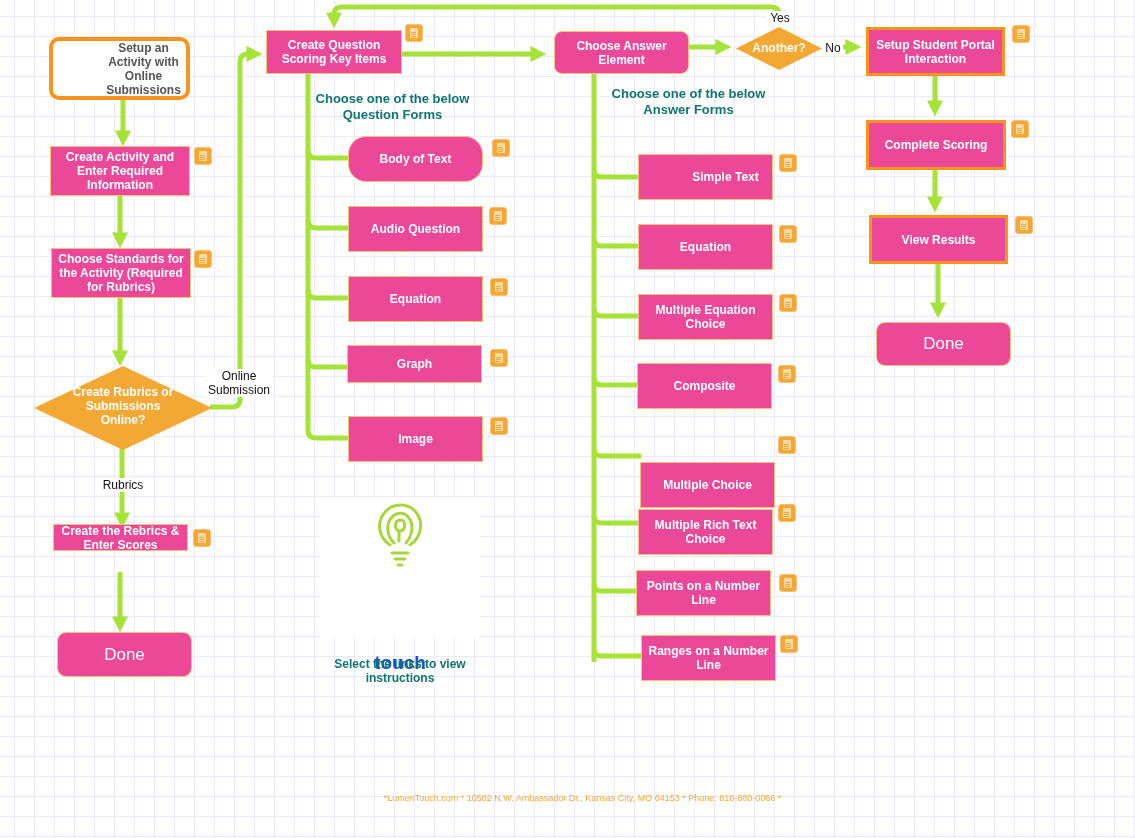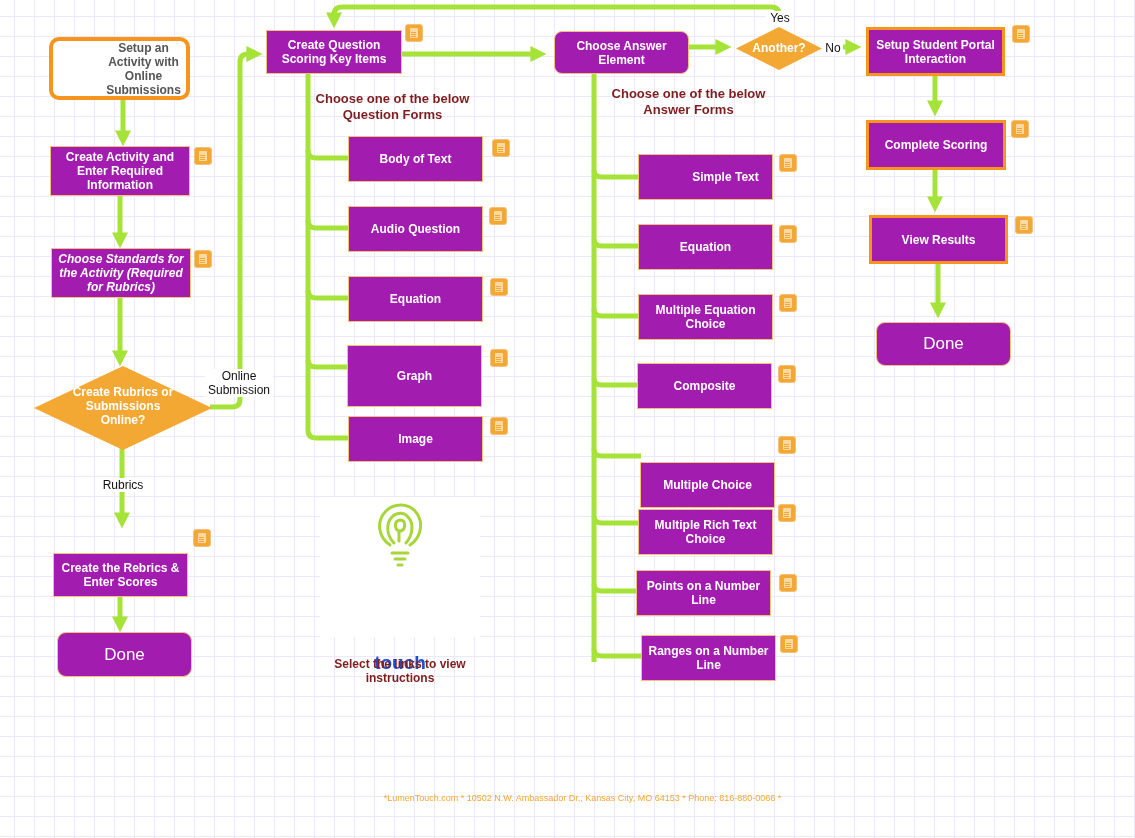--- a/index.html
+++ b/index.html
@@ -8,21 +8,21 @@
     background-color:#ffffff;
     background-image:
       linear-gradient(#ebe9fb 1px, transparent 1px),
       linear-gradient(90deg, #ebe9fb 1px, transparent 1px);
     background-size:20px 20px;
     background-position:-6px -4px;
     font-family:"Liberation Sans", sans-serif;
   }
   svg.links { position:absolute; left:0; top:0; width:1135px; height:838px; }
   .node {
-    position:absolute; background:#a21caf; color:#fff; font-weight:bold;
+    position:absolute; background:#ec4899; color:#fff; font-weight:bold;
     font-size:12px; line-height:14px; text-align:center;
     display:flex; align-items:center; justify-content:center;
     box-sizing:border-box; border:1px solid #f7c07a; cursor:pointer;
   }
   .node.rounded { border-radius:8px; }
   .node.thick { border:3px solid #f7941d; }
   .node.start { background:#fff; color:#555; border:4px solid #f7941d; border-radius:10px; }
   .node.done { font-weight:normal; font-size:17px; border-radius:9px; }
   .doc {
     position:absolute; width:18px; height:18px; background:#f3a833;
@@ -34,21 +34,21 @@
   }
   .doc::after {
     content:""; position:absolute; left:5px; top:7px; width:5px; height:1px;
     background:#f3a833; box-shadow:0 2px 0 #f3a833, 0 4px 0 #f3a833;
   }
   .label {
     position:absolute; font-size:12px; color:#111; text-align:center; line-height:14px;
     background:#fff;
   }
   .heading {
-    position:absolute; font-size:13px; font-weight:bold; color:#7f1d1d; text-align:center; line-height:16px;
+    position:absolute; font-size:13px; font-weight:bold; color:#0f766e; text-align:center; line-height:16px;
   }
   .footer {
     position:absolute; left:0; width:1165px; top:793px; font-size:9px; color:#f3a833; text-align:center;
   }
   .logo-box { position:absolute; left:320px; top:497px; width:160px; height:140px; background:#fff; }
 </style>
 </head>
 <body>
 
 <svg class="links" viewBox="0 0 1135 838">
@@ -95,47 +95,47 @@
     <path d="M594,584 Q594,591 602,591 L638,591"></path>
     <path d="M594,649 Q594,656 602,656 L643,656"></path>
   </g>
 </svg>
 
 <div class="node start" style="left:49px;top:37px;width:141px;height:63px;padding-left:48px;">Setup an Activity with Online Submissions</div>
 
 <div class="node" style="left:50px;top:146px;width:140px;height:50px;">Create Activity and Enter Required Information</div>
 <div class="doc" style="left:194px;top:147px;"></div>
 
-<div class="node" style="left:51px;top:248px;width:140px;height:50px;font-style:italic;">Choose Standards for the Activity (Required for Rubrics)</div>
+<div class="node" style="left:51px;top:248px;width:140px;height:50px;">Choose Standards for the Activity (Required for Rubrics)</div>
 <div class="doc" style="left:194px;top:250px;"></div>
 
 <svg style="position:absolute;left:34px;top:366px;width:178px;height:84px;" viewBox="0 0 178 84">
   <polygon points="89,0 178,42 89,84 0,42" fill="#f3a833"></polygon>
 </svg>
 <div style="position:absolute;left:64px;top:385px;width:118px;color:#fff;font-weight:bold;font-size:12px;line-height:14px;text-align:center;">Create Rubrics or Submissions Online?</div>
 
 <div class="label" style="left:205px;top:369px;width:68px;">Online Submission</div>
 <div class="label" style="left:100px;top:478px;width:46px;">Rubrics</div>
 
-<div class="node" style="left:53px;top:553px;width:135px;height:44px;">Create the Rebrics &amp; Enter Scores</div>
+<div class="node" style="left:53px;top:524px;width:135px;height:27px;">Create the Rebrics &amp; Enter Scores</div>
 <div class="doc" style="left:193px;top:529px;"></div>
 
 <div class="node done" style="left:57px;top:632px;width:135px;height:45px;">Done</div>
 
 <div class="node" style="left:266px;top:30px;width:136px;height:44px;">Create Question Scoring Key Items</div>
 <div class="doc" style="left:405px;top:24px;"></div>
 <div class="heading" style="left:310px;top:91px;width:165px;">Choose one of the below Question Forms</div>
 
-<div class="node" style="left:348px;top:136px;width:135px;height:46px;">Body of Text</div>
+<div class="node" style="left:348px;top:136px;width:135px;height:46px;border-radius:18px;">Body of Text</div>
 <div class="doc" style="left:492px;top:139px;"></div>
 <div class="node" style="left:348px;top:206px;width:135px;height:46px;">Audio Question</div>
 <div class="doc" style="left:489px;top:207px;"></div>
 <div class="node" style="left:348px;top:276px;width:135px;height:46px;">Equation</div>
 <div class="doc" style="left:490px;top:278px;"></div>
-<div class="node" style="left:347px;top:345px;width:135px;height:62px;">Graph</div>
+<div class="node" style="left:347px;top:345px;width:135px;height:38px;">Graph</div>
 <div class="doc" style="left:490px;top:349px;"></div>
 <div class="node" style="left:348px;top:416px;width:135px;height:46px;">Image</div>
 <div class="doc" style="left:490px;top:417px;"></div>
 
 <div class="logo-box">
   <svg style="position:absolute;left:50px;top:4px;width:60px;height:66px;" viewBox="0 0 60 66">
     <g fill="none" stroke="#a6d63a" stroke-width="3" stroke-linecap="round">
       <path d="M20,44 C8,36 6,20 16,10 C24,2 38,2 45,10 C54,20 52,36 40,44"></path>
       <path d="M24,42 C16,34 16,22 22,16 C27,11 34,11 38,16 C44,22 43,34 36,42"></path>
       <path d="M29,40 L29,30 C24,28 24,20 30,19 C36,19 36,28 31,30"></path>

